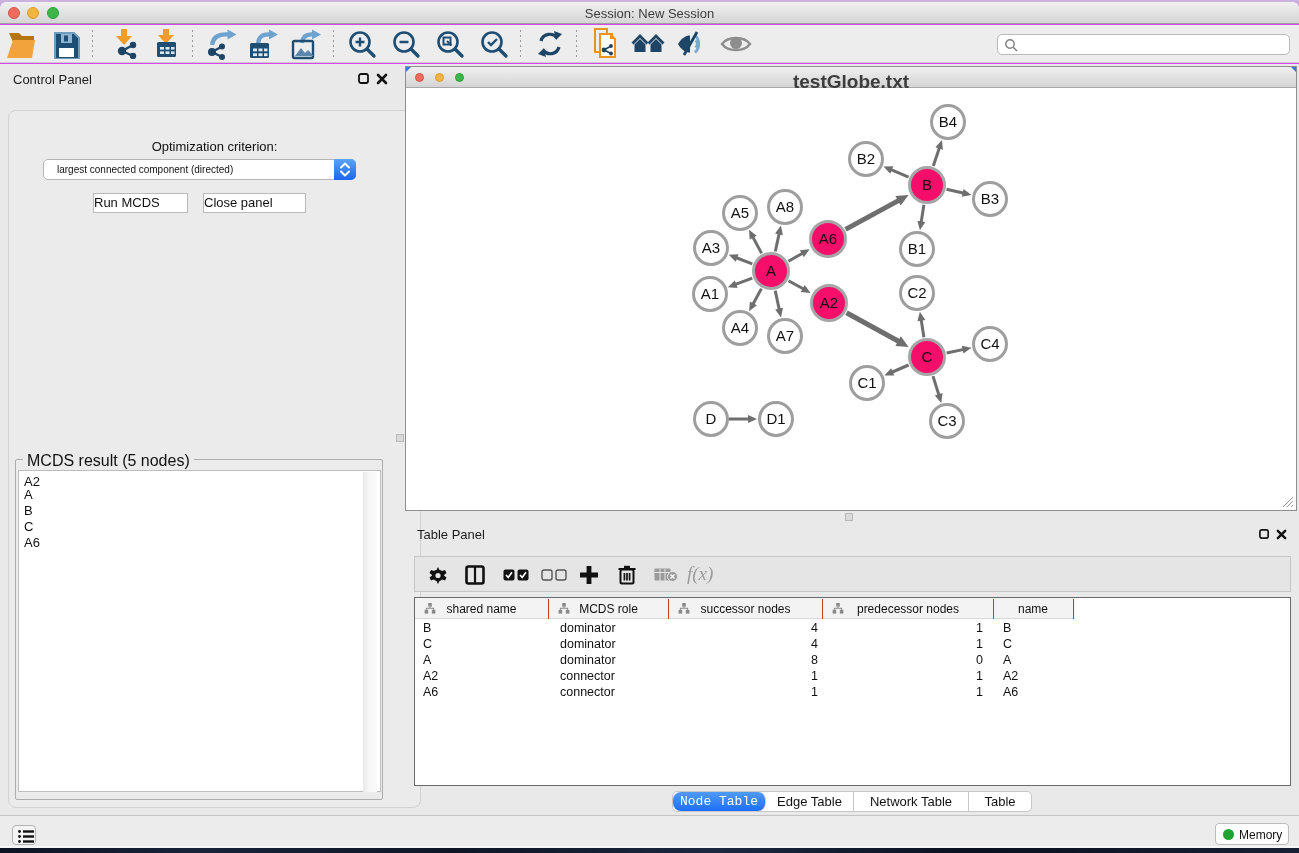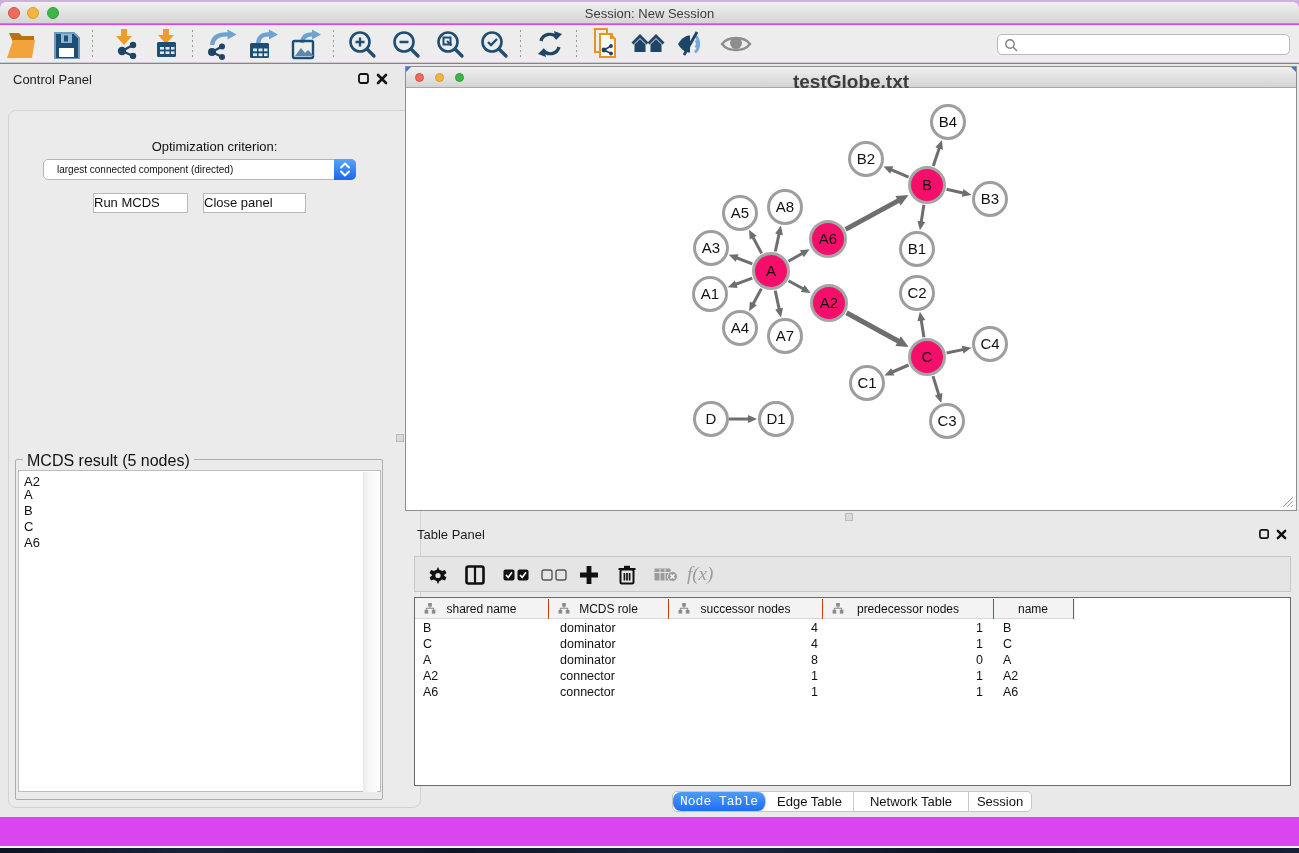--- a/index.html
+++ b/index.html
@@ -411,17 +411,33 @@
 <div class="trow" style="left:8px;top:86px;">A6</div>
 <div class="trow" style="left:145px;top:86px;">connector</div>
 <div class="trow" style="left:254px;top:86px;width:149px;text-align:right;">1</div>
 <div class="trow" style="left:408px;top:86px;width:160px;text-align:right;">1</div>
 <div class="trow" style="left:588px;top:86px;">A6</div>
  </div>
  <div class="bottabs" style="left:672px;top:269px;">
   <div class="btab sel" style="width:93px;">Node Table</div>
   <div class="btab" style="width:88px;">Edge Table</div>
   <div class="btab" style="width:115px;">Network Table</div>
-  <div class="btab" style="width:62px;">Session</div>
+  <div class="btab" style="width:62px;">Table</div>
  </div>
 </div>
 <div class="abs" style="left:0;top:844px;width:1299px;height:2px;background:#f6f6f6;"></div>
+    <div class="statusbar">
+ <div class="abs" style="left:12px;top:9px;width:24px;height:20px;background:#f4f4f4;border:1px solid #b2b2b2;border-radius:4px;">
+  <svg style="position:absolute;left:5px;top:4px" width="16" height="13" viewBox="0 0 16 13">
+          <circle cx="1.5" cy="1.5" r="1.4" fill="#111"></circle>
+          <circle cx="1.5" cy="6.5" r="1.4" fill="#111"></circle>
+          <circle cx="1.5" cy="11.5" r="1.4" fill="#111"></circle>
+          <line x1="5" y1="1.5" x2="16" y2="1.5" stroke="#111" stroke-width="2.4"></line>
+          <line x1="5" y1="6.5" x2="16" y2="6.5" stroke="#111" stroke-width="2.4"></line>
+          <line x1="5" y1="11.5" x2="16" y2="11.5" stroke="#111" stroke-width="2.4"></line>
+        </svg>
+ </div>
+ <div class="abs" style="left:1215px;top:7px;width:74px;height:22px;background:#fdfdfd;border:1px solid #bcbcbc;border-radius:4px;font-size:12px;color:#111;">
+   <span style="position:absolute;left:7px;top:5px;width:11px;height:11px;border-radius:50%;background:#1fa432;"></span>
+   <span style="position:absolute;left:23px;top:4px;">Memory</span>
+ </div>
+</div>
 </div>
 
 </body></html>

